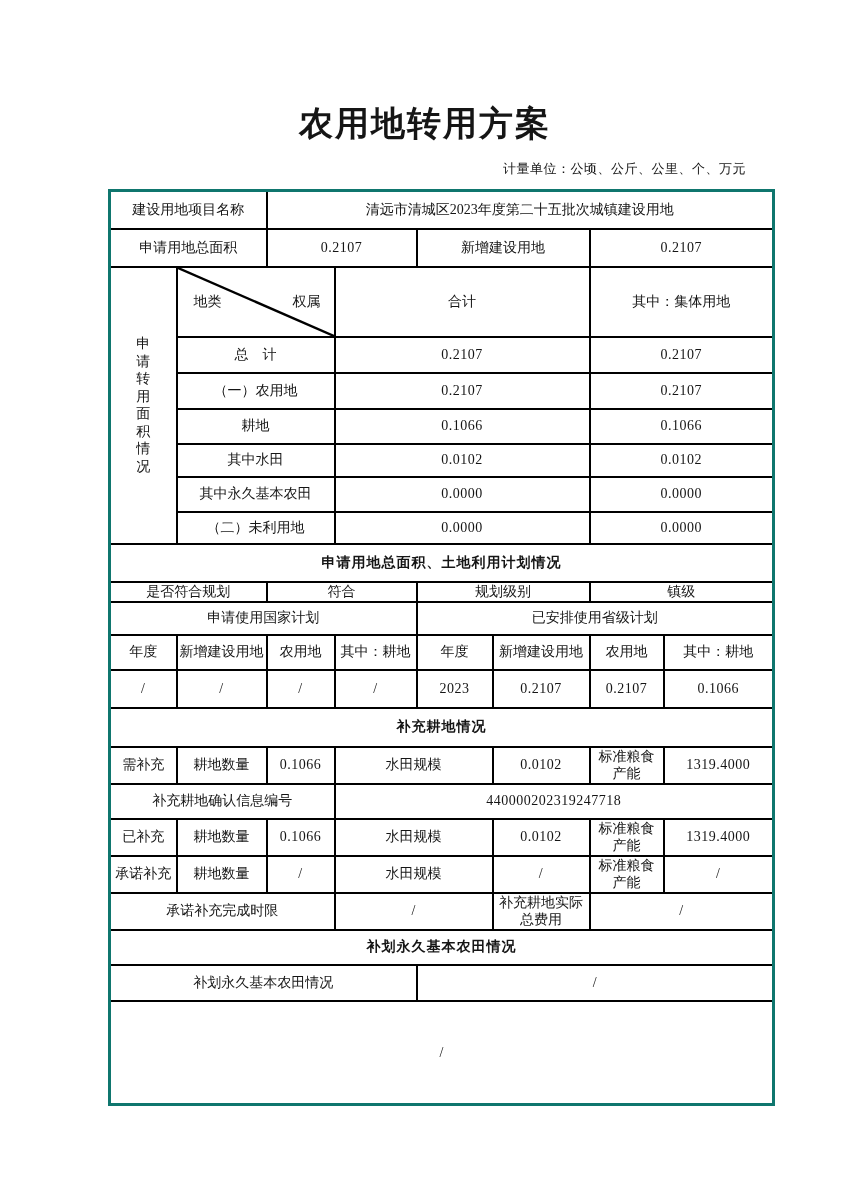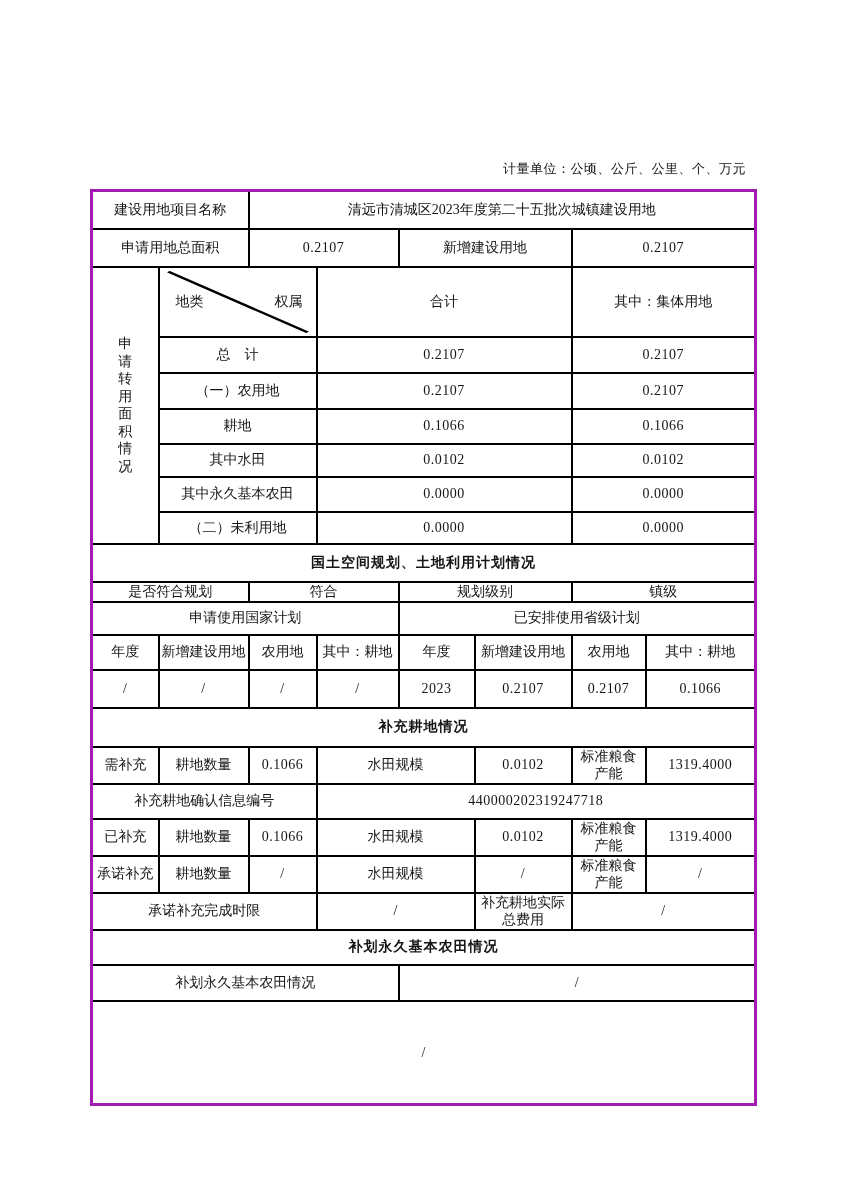--- a/index.html
+++ b/index.html
@@ -25,26 +25,26 @@
   }
   .unit-note {
     position: absolute;
     top: 160px;
     right: 104px;
     font-size: 13px;
     letter-spacing: 0.5px;
   }
   table.form {
     position: absolute;
-    left: 90px;
+    left: 108px;
     top: 189px;
     width: 667px;
     table-layout: fixed;
     border-collapse: collapse;
-    border: 3px solid #a21caf;
+    border: 3px solid #0f766e;
     padding-left: 44px;
   }
   table.form td {
     border: 2px solid #000;
     text-align: center;
     vertical-align: middle;
     font-size: 14px;
     padding: 0 2px;
     overflow: hidden;
     line-height: 1.25;
@@ -58,31 +58,32 @@
   td.small { font-size: 12px; line-height: 1.2; }
   td.med { font-size: 13.5px; }
   td.big15 { font-size: 15px; }
   td.side {
     white-space: pre-line;
     line-height: 28px;
     font-size: 15px;
     letter-spacing: 0;
     padding: 0;
   }
-  td.diag { position: relative; padding: 0; border-radius: 18px; }
+  td.diag { position: relative; padding: 0; }
   td.diag svg { position: absolute; left: 0; top: 0; width: 100%; height: 100%; display: block; }
   .diag-bl { position: absolute; left: 16px; top: 50%; transform: translateY(-50%); font-size: 14px; }
   .diag-tr { position: absolute; right: 13px; top: 50%; transform: translateY(-50%); font-size: 14px; }
   td.num { letter-spacing: 0.5px; margin-top: 18px; }
 </style>
 </head>
 <body>
 
 <div class="sheet">
 
+  <div class="doc-title">农用地转用方案</div>
   <div class="unit-note">计量单位：公顷、公斤、公里、个、万元</div>
 
   <table class="form">
     <colgroup>
       <col style="width:67px">
         <col style="width:90px">
         <col style="width:68px">
         <col style="width:82px">
       <col style="width:76px">
         <col style="width:97px">
@@ -148,21 +149,21 @@
       <td colspan="3" class="num">0.0000</td>
       <td colspan="2" class="num">0.0000</td>
     </tr>
     <tr style="height:32px">
       <td colspan="2" class="left p4">（二）未利用地</td>
       <td colspan="3" class="num">0.0000</td>
       <td colspan="2" class="num">0.0000</td>
     </tr>
 
     <tr style="height:38px">
-      <td colspan="8" class="hdr">国土空间规划、土地利用计划情况</td>
+      <td colspan="8" class="hdr">申请用地总面积、土地利用计划情况</td>
     </tr>
     <tr style="height:20px">
       <td colspan="2">是否符合规划</td>
       <td colspan="2">符合</td>
       <td colspan="2">规划级别</td>
       <td colspan="2">镇级</td>
     </tr>
     <tr style="height:33px">
       <td colspan="4">申请使用国家计划</td>
       <td colspan="4">已安排使用省级计划</td>

